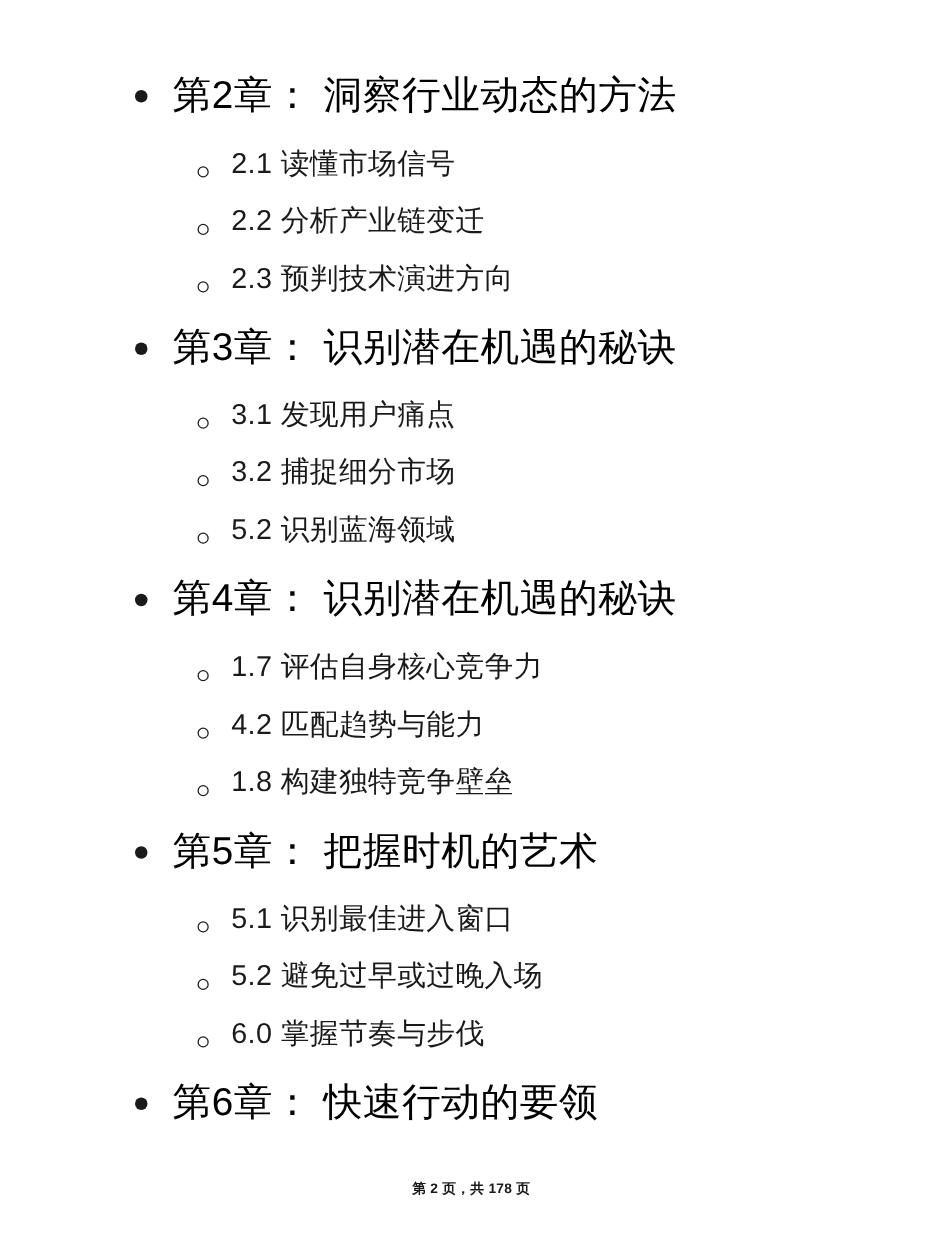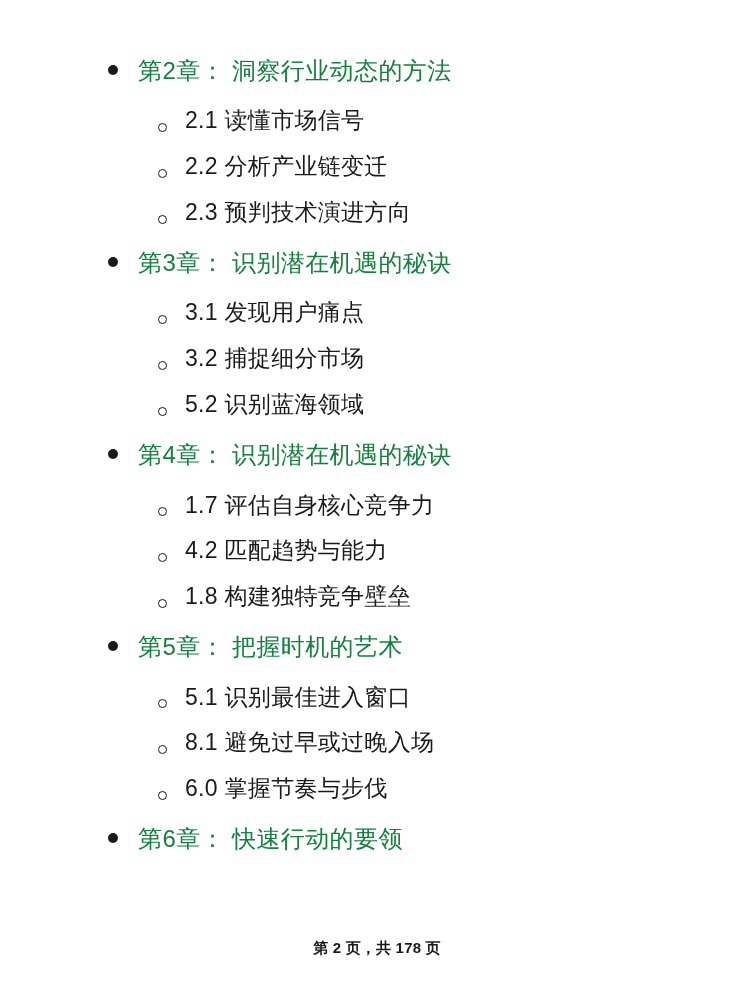--- a/index.html
+++ b/index.html
@@ -42,24 +42,24 @@
     height: 10px;
     border-radius: 50%;
     background: #1a1a1a;
     flex: 0 0 auto;
     margin-left: 68px;
     margin-right: 20px;
     position: relative;
     top: -4px;
   }
   .chapter-label {
-    font-size: 24px;
+    font-size: 31px;
     line-height: 1.35;
     letter-spacing: 0.4px;
-    color: #15803d;
+    color: #000000;
     white-space: pre;
   }
   .sections {
     list-style: none;
     margin: 0;
     padding: 0;
   }
   .section-row {
     display: flex;
     align-items: flex-end;
@@ -84,21 +84,21 @@
     letter-spacing: 0.3px;
     color: #1a1a1a;
     white-space: pre;
   }
   .footer {
     position: absolute;
     left: 4px;
     right: 0;
     bottom: 42px;
     text-align: center;
-    font-size: 15px;
+    font-size: 11px;
     font-weight: bold;
     color: #1a1a1a;
     letter-spacing: 0.2px;
   }
 </style>
 </head>
 <body>
 
 <div class="page">
   <ul class="toc">
@@ -167,21 +167,21 @@
           <span class="bullet-l1"></span>
           <span class="chapter-label">第5章： 把握时机的艺术</span>
         </div>
         <ul class="sections">
           <li class="section-row">
             <span class="bullet-l2"></span>
             <span class="section-label">5.1 识别最佳进入窗口</span>
           </li>
           <li class="section-row">
             <span class="bullet-l2"></span>
-            <span class="section-label">8.1 避免过早或过晚入场</span>
+            <span class="section-label">5.2 避免过早或过晚入场</span>
           </li>
           <li class="section-row">
             <span class="bullet-l2"></span>
             <span class="section-label">6.0 掌握节奏与步伐</span>
           </li>
         </ul>
       </li>
       <li class="chapter">
         <div class="chapter-row">
           <span class="bullet-l1"></span>

